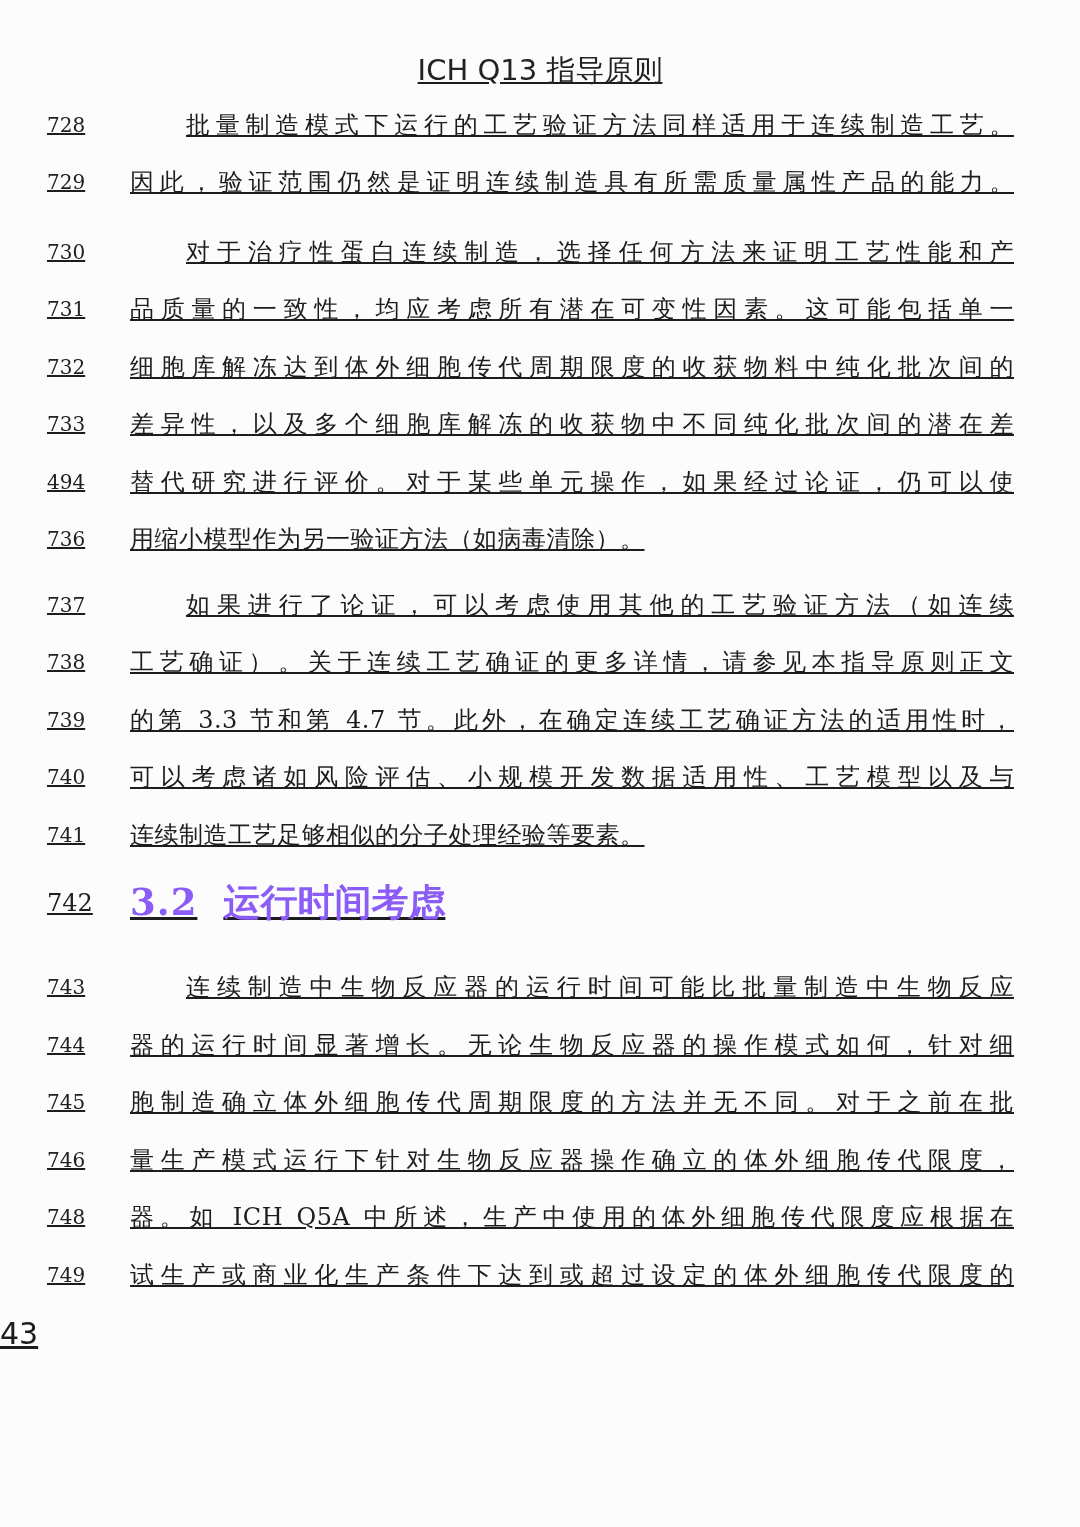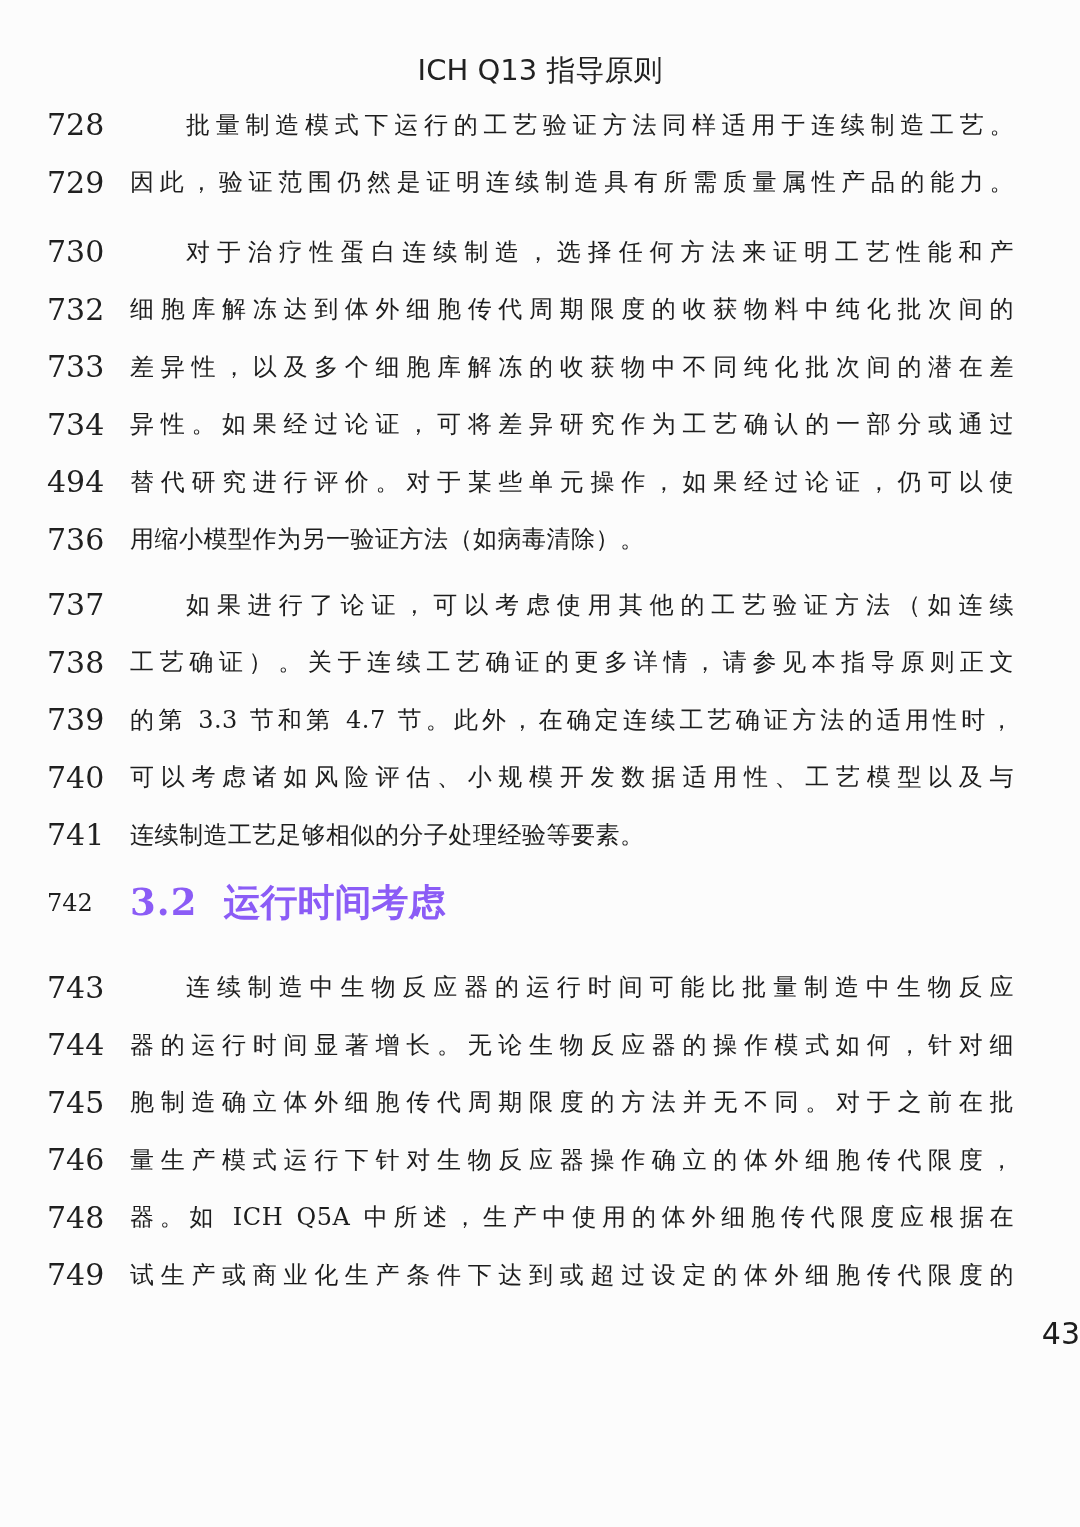--- a/index.html
+++ b/index.html
@@ -9,40 +9,41 @@
     background: #fcfcfc;
     font-family: "DejaVu Serif", "Liberation Serif", serif;
     color: #1d1d1d;
     overflow: hidden;
   }
   .page {
     width: 1080px;
     height: 1103px;
     box-sizing: border-box;
     position: relative;
+    text-decoration: underline;
   }
   .doc-header {
     padding-top: 52px;
     text-align: center;
     font-family: "DejaVu Sans", "Liberation Sans", sans-serif;
     font-size: 29px;
     line-height: 36px;
     color: #222;
   }
   .content { margin-top: 8px; }
   .row {
     display: flex;
     height: 57.5px;
     align-items: center;
   }
   .num {
     width: 130px;
     box-sizing: border-box;
     padding-left: 47px;
-    font-size: 30px;
+    font-size: 20px;
     flex: none;
     color: #202020;
   }
   .txt {
     flex: 1;
     box-sizing: border-box;
     padding-right: 66px;
     font-size: 24px;
     letter-spacing: 0.5px;
     text-align: justify;
@@ -66,21 +67,21 @@
   .heading-txt {
     flex: 1;
     font-weight: bold;
     font-size: 37px;
     color: #8b5cf6;
     font-family: "DejaVu Serif", "Liberation Serif", serif;
   }
   .heading-txt .sec-no { margin-right: 26px; letter-spacing: 1px; }
   .page-footer {
     margin-top: 12px;
-    text-align: right;
+    text-align: left;
     font-family: "DejaVu Sans", "Liberation Sans", sans-serif;
     font-size: 30px;
     line-height: 36px;
     color: #1d1d1d;
   }
 </style>
 </head>
 <body>
 
 <div class="page">
@@ -99,30 +100,30 @@
         <div class="txt">因此，验证范围仍然是证明连续制造具有所需质量属性产品的能力。</div>
       </div>
     </div>
 
     <div class="para para-2">
       <div class="row">
         <div class="num">730</div>
         <div class="txt indent">对于治疗性蛋白连续制造，选择任何方法来证明工艺性能和产</div>
       </div>
       <div class="row">
+        <div class="num">731</div>
+        <div class="txt">品质量的一致性，均应考虑所有潜在可变性因素。这可能包括单一</div>
+      </div>
+      <div class="row">
         <div class="num">732</div>
         <div class="txt">细胞库解冻达到体外细胞传代周期限度的收获物料中纯化批次间的</div>
       </div>
       <div class="row">
         <div class="num">733</div>
         <div class="txt">差异性，以及多个细胞库解冻的收获物中不同纯化批次间的潜在差</div>
-      </div>
-      <div class="row">
-        <div class="num">734</div>
-        <div class="txt">异性。如果经过论证，可将差异研究作为工艺确认的一部分或通过</div>
       </div>
       <div class="row">
         <div class="num">494</div>
         <div class="txt">替代研究进行评价。对于某些单元操作，如果经过论证，仍可以使</div>
       </div>
       <div class="row">
         <div class="num">736</div>
         <div class="txt no-justify">用缩小模型作为另一验证方法（如病毒清除）。</div>
       </div>
     </div>

